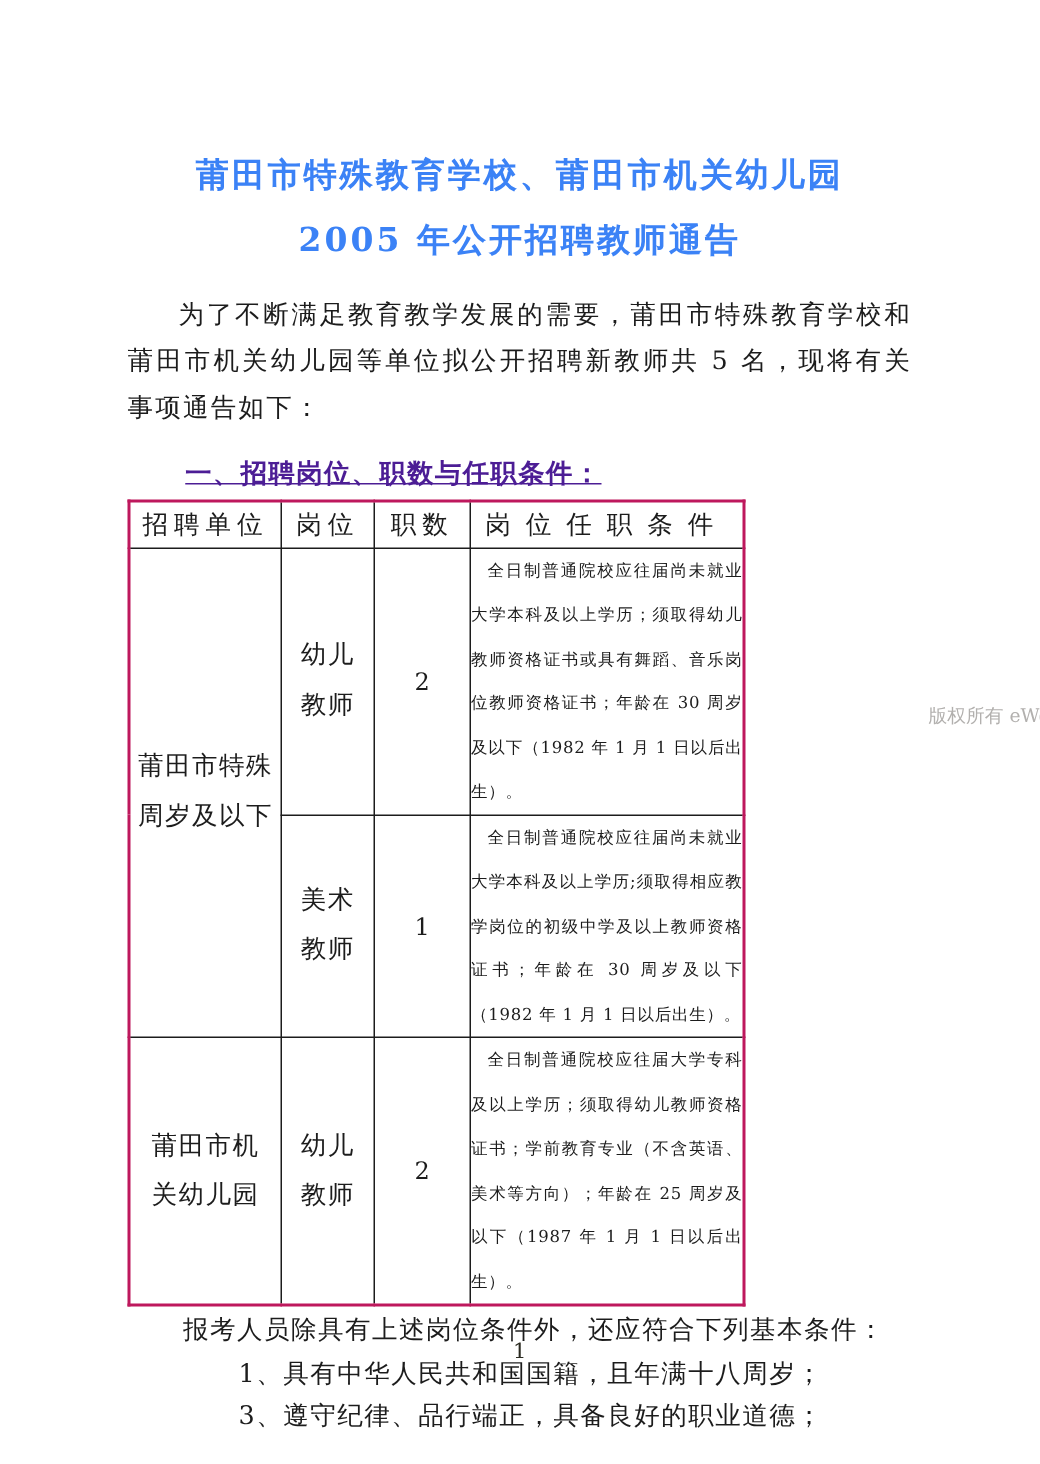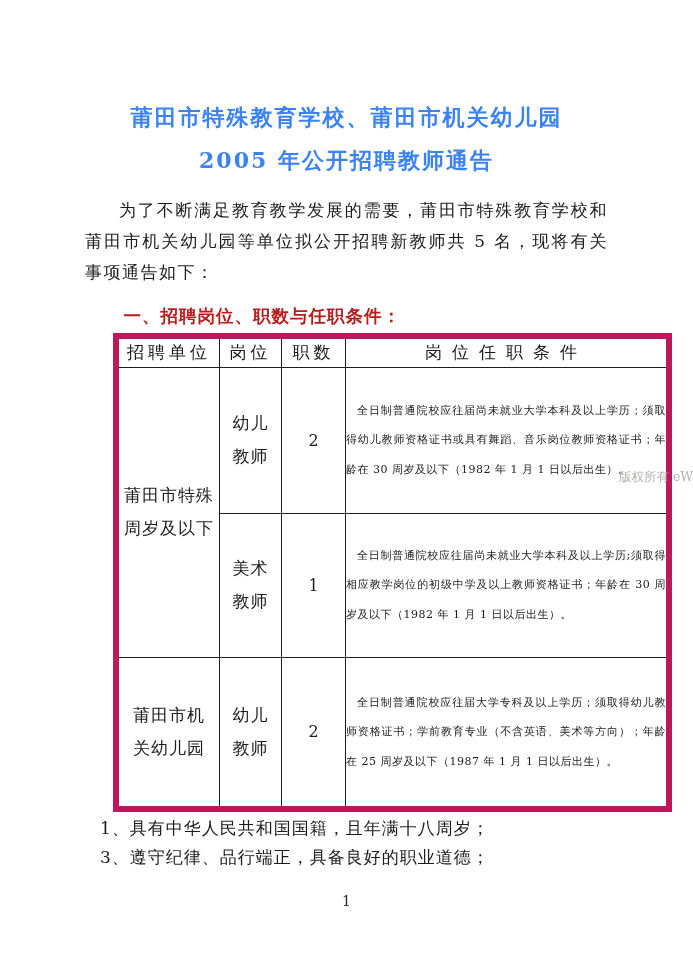--- a/index.html
+++ b/index.html
@@ -35,29 +35,29 @@
     text-align: justify;
     text-indent: 2em;
   }
   .section-heading {
     margin-top: -3px;
     font-weight: bold;
     font-size: 17.5px;
     line-height: 28px;
     letter-spacing: 1px;
     text-indent: 2.2em;
-    color: #b91c1c;
+    color: #4c1d95;
+    text-decoration: underline;
   }
   table.recruit {
     border-collapse: collapse;
     margin-top: 3px;
-    width: 559px;
+    width: 412px;
     table-layout: fixed;
-    border: 6px solid #be185d;
-    margin-left: 28px;
+    border: 2px solid #be185d;
   }
   table.recruit td {
     border: 1px solid #1c1c1c;
     padding: 0;
   }
   tr.hrow { height: 31px; }
   tr.r1 { height: 146px; }
   tr.r2 { height: 144px; }
   tr.r3 { height: 152px; }
   td.hdr {
@@ -89,21 +89,21 @@
     text-indent: 1em;
     letter-spacing: 0.5px;
   }
   .conditions {
     margin-top: 2px;
     font-size: 17px;
     line-height: 28.5px;
     letter-spacing: 1px;
   }
   .cond-intro { padding-left: 37px; }
-  .cond-item  { padding-left: 15px; }
+  .cond-item  { padding-left: 15px; text-align: center; }
   .page-number {
     position: absolute;
     top: 893px; left: 0;
     width: 693px;
     text-align: center;
     font-size: 14px;
     color: #2a2a20;
   }
   .watermark {
     position: absolute;
@@ -155,20 +155,21 @@
 关幼儿园</td>
       <td class="pos">幼儿
 教师</td>
       <td class="cnt">2</td>
       <td class="req">全日制普通院校应往届大学专科及以上学历；须取得幼儿教师资格证书；学前教育专业（不含英语、美术等方向）；年龄在 25 周岁及以下（1987 年 1 月 1 日以后出生）。</td>
     </tr>
   </tbody>
     </table>
 
   <div class="conditions">
+    <div class="cond-intro">报考人员除具有上述岗位条件外，还应符合下列基本条件：</div>
     <div class="cond-item">1、具有中华人民共和国国籍，且年满十八周岁；</div>
     <div class="cond-item">3、遵守纪律、品行端正，具备良好的职业道德；</div>
   </div>
 
 </div>
 
 <div class="watermark">版权所有 eWe</div>
 
 <div class="page-number">1</div>
 

